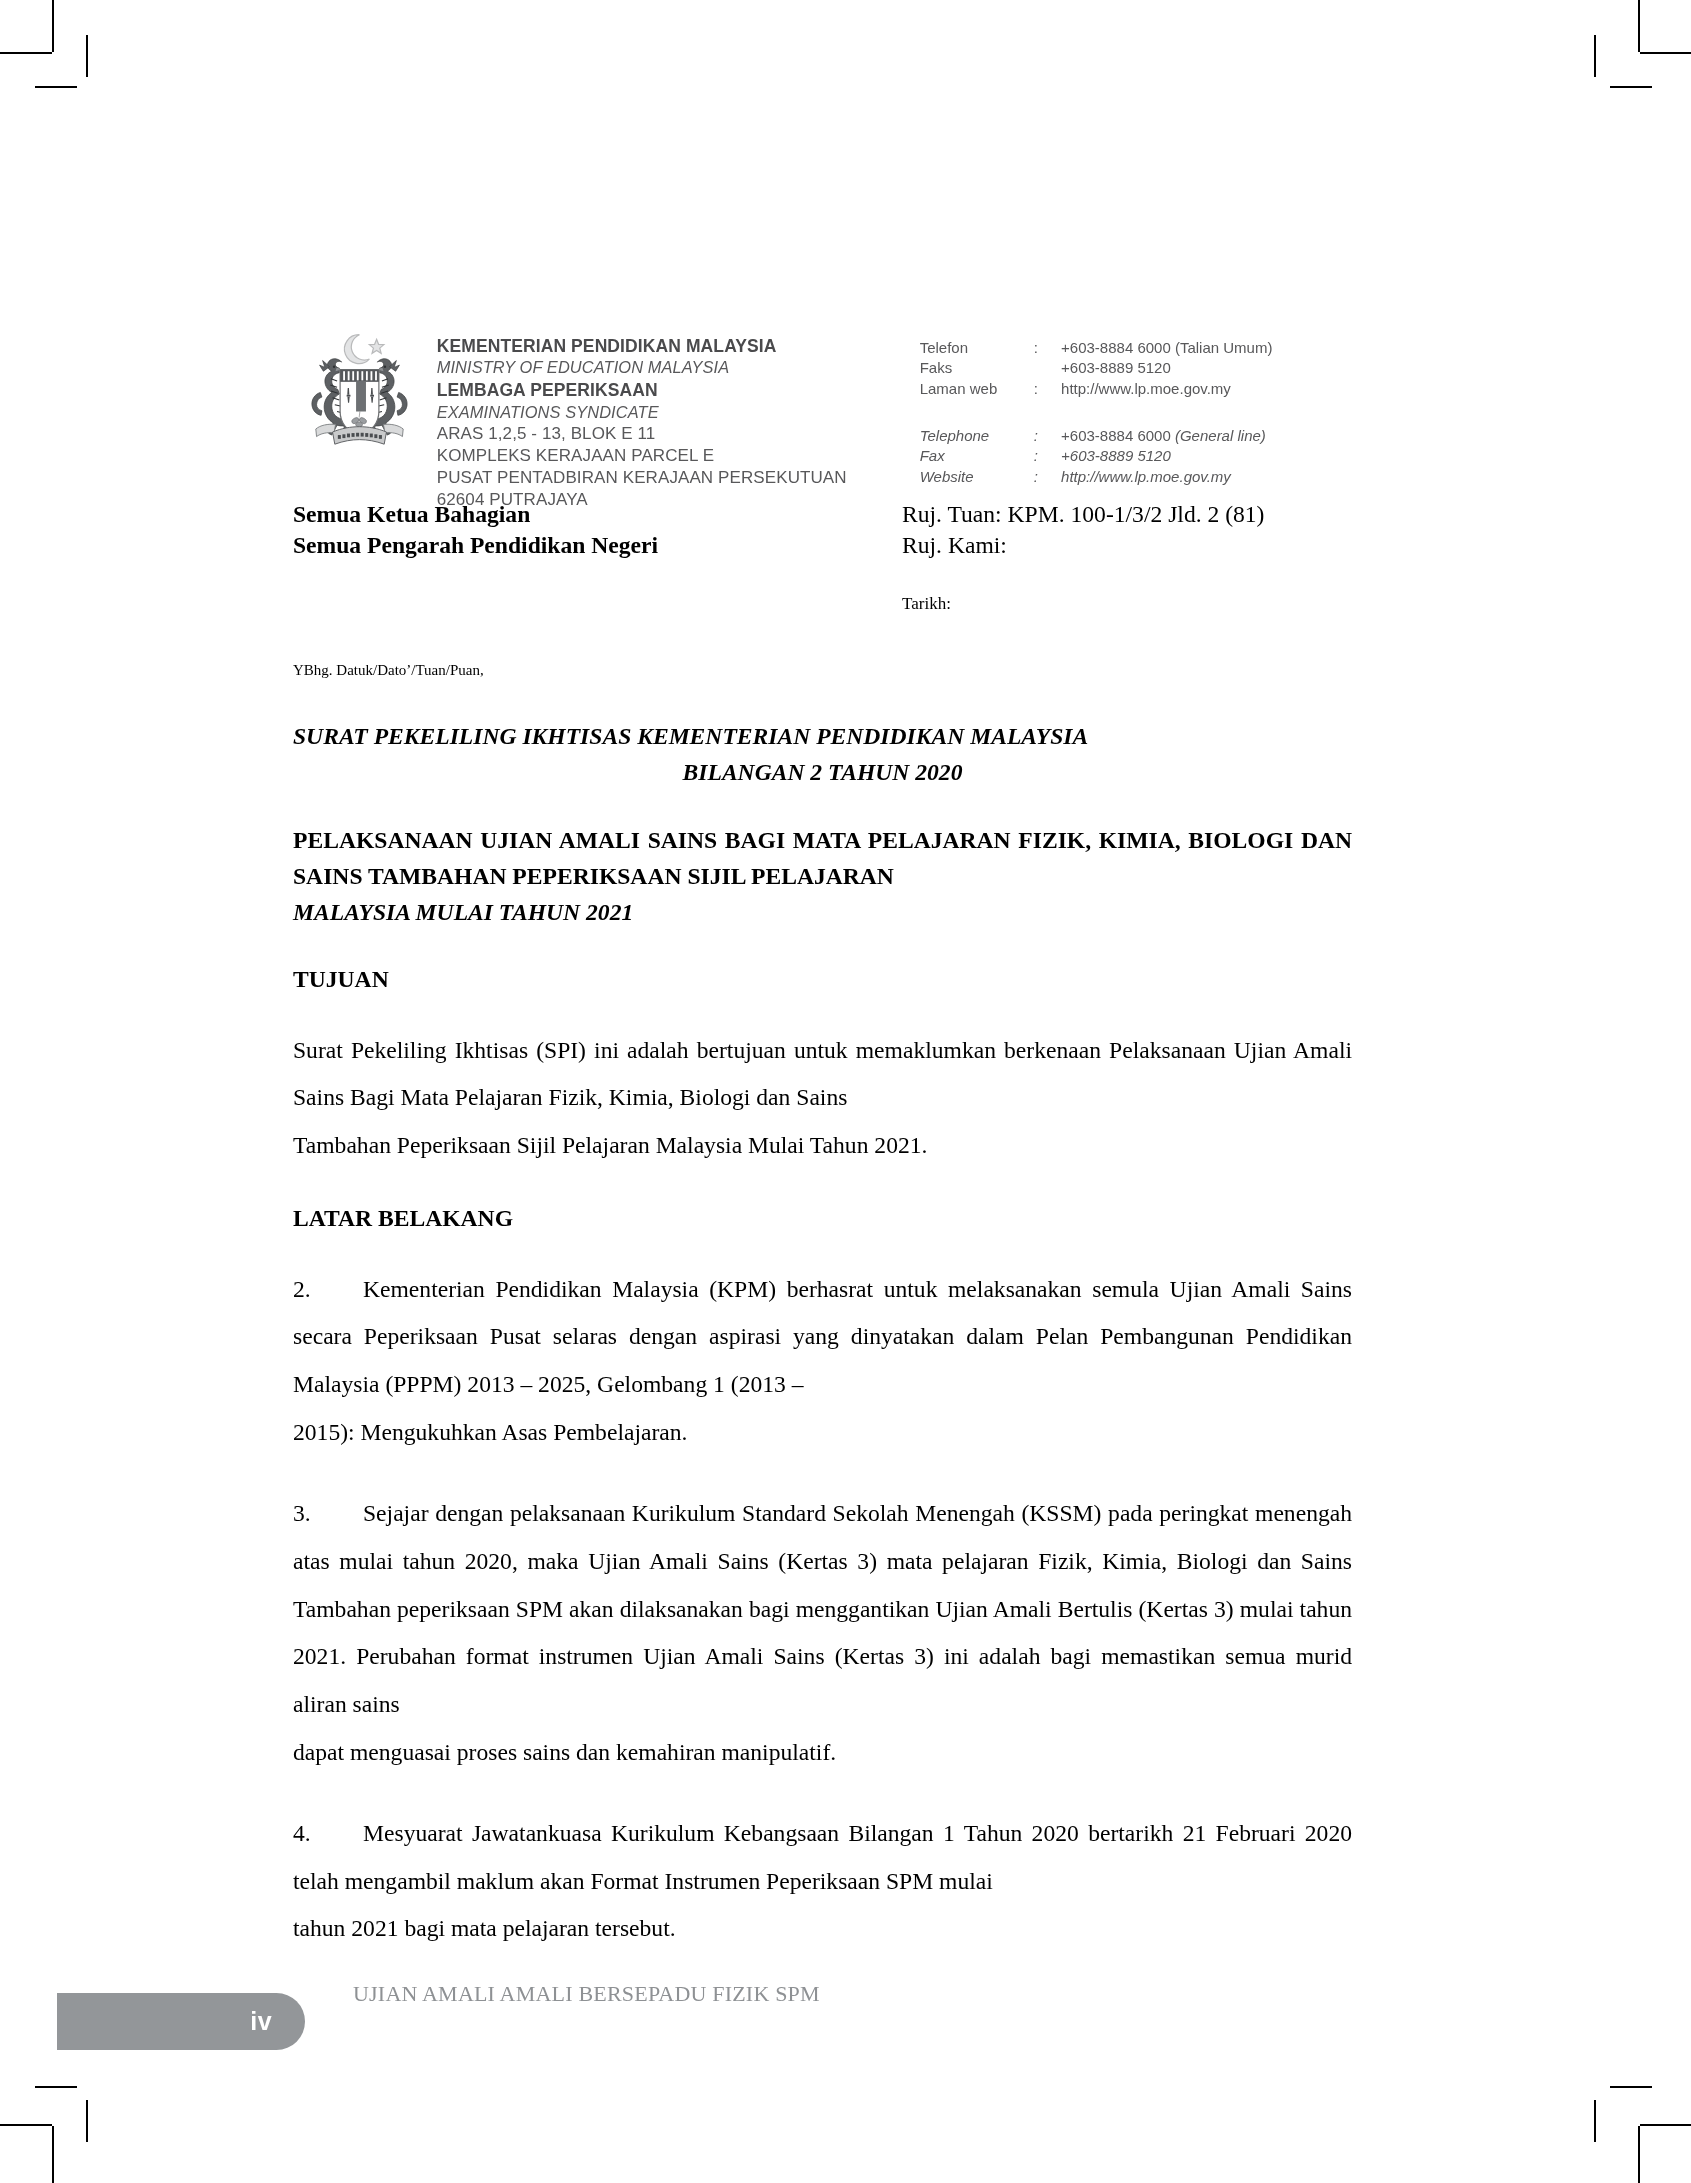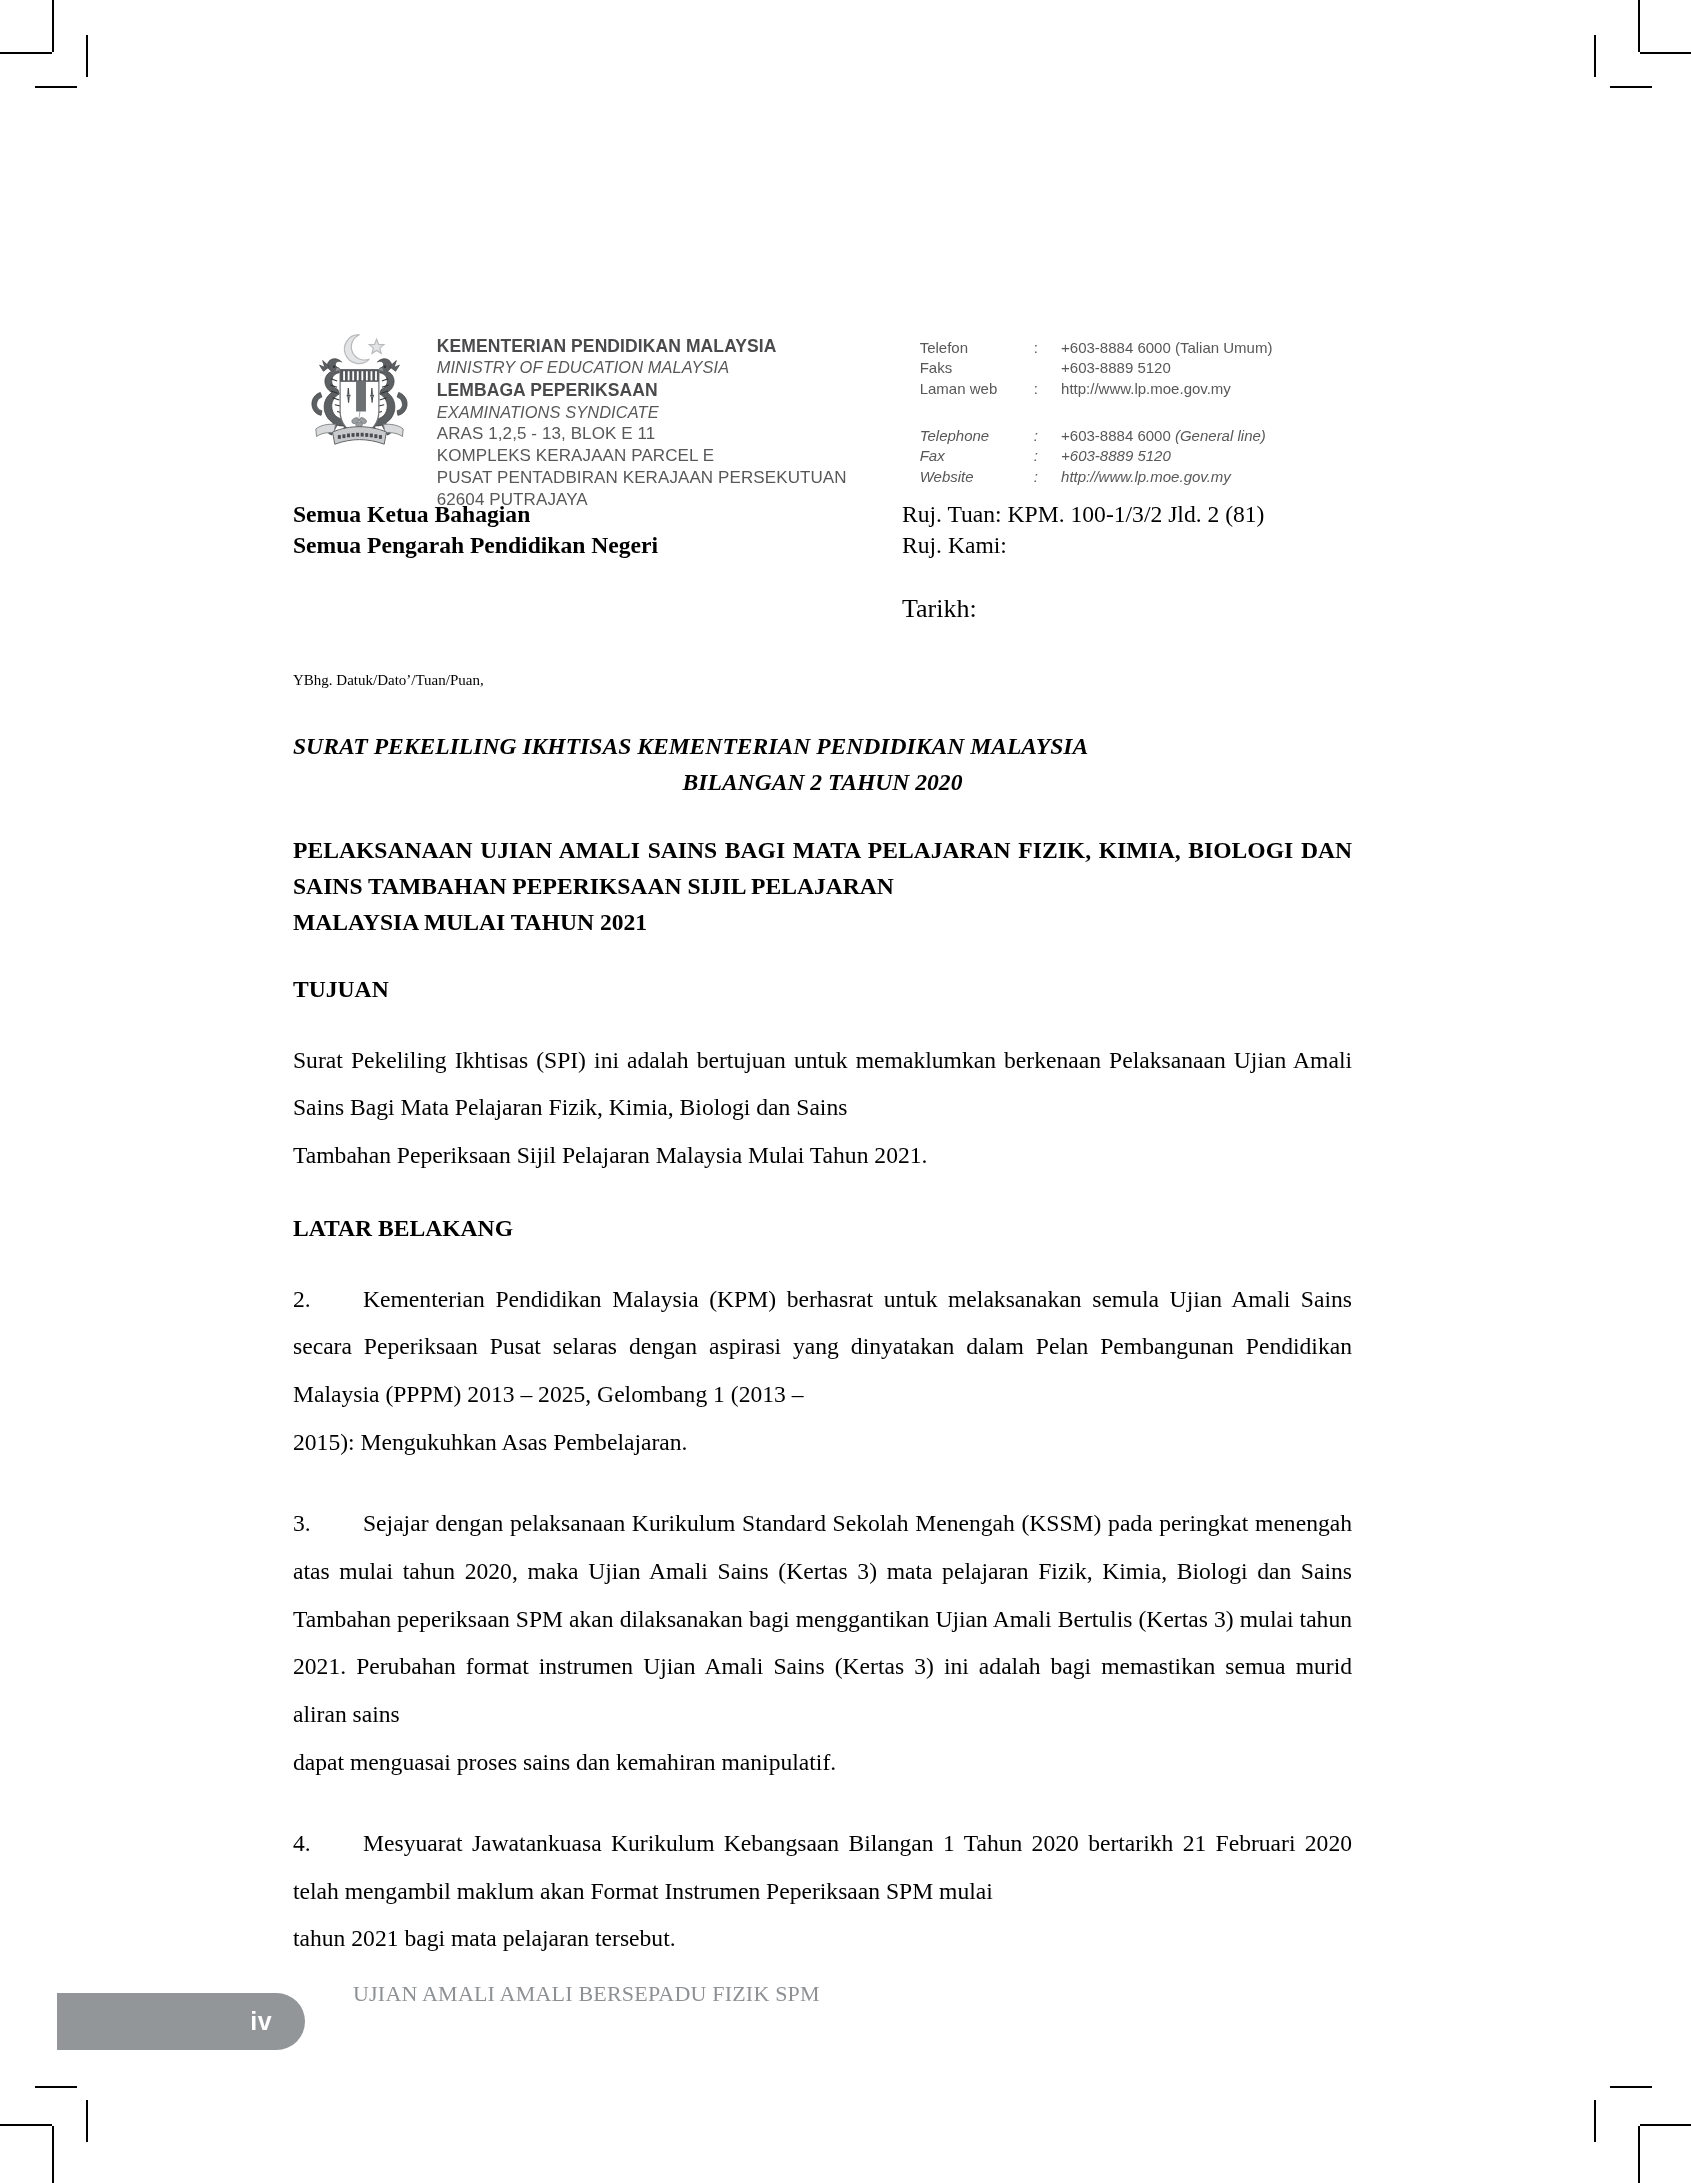--- a/index.html
+++ b/index.html
@@ -83,21 +83,21 @@
     font-weight: bold;
     font-size: 23.6px;
     line-height: 1.30;
   }
   .addr-left  { width: 609px; }
   .addr-right { flex: 1; font-weight: normal; }
   .addr-right .r-line { white-space: nowrap; }
   .tarikh-line {
     margin-left: 609px;
     margin-top: 34px;
-    font-size: 26px;
+    font-size: 17px;
   }
 
   .salutation {
     margin-top: 48px;
     font-size: 15px;
   }
 
   .doc-title {
     margin-top: 40px;
     font-weight: bold;
@@ -108,21 +108,21 @@
   }
   .doc-title .last-line { display: block; text-align: center; }
 
   .doc-subject {
     margin-top: 32px;
     font-weight: bold;
     font-size: 23.6px;
     line-height: 1.52;
     text-align: justify;
   }
-  .doc-subject .last-line { display: block; text-align: left; }
+  .doc-subject .last-line { display: block; text-align: left; font-style: italic; }
 
   .section-head {
     margin-top: 35px;
     font-weight: bold;
     font-size: 23.6px;
   }
 
   .para {
     margin-top: 34px;
     font-size: 23.6px;

